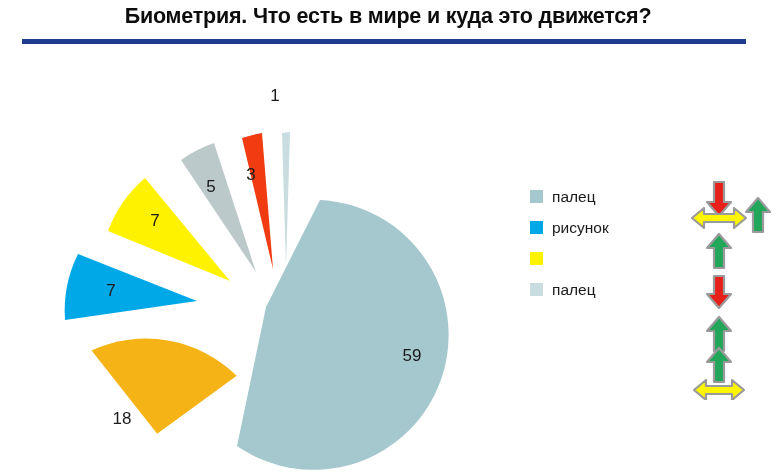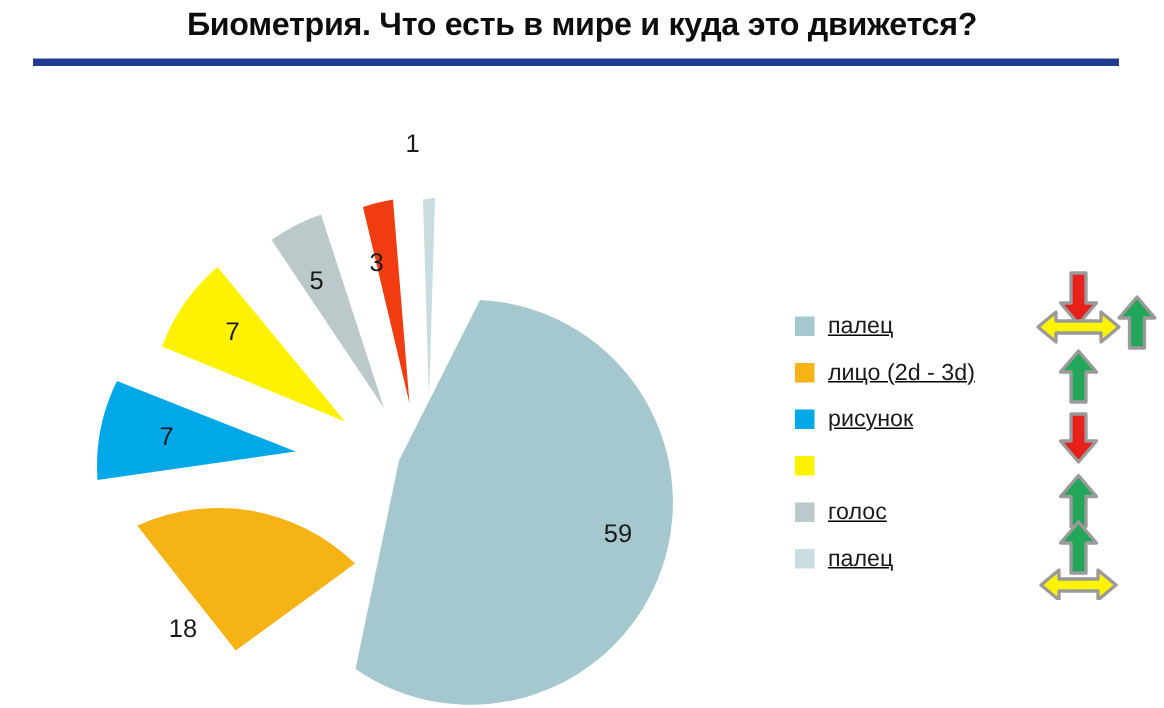--- a/index.html
+++ b/index.html
@@ -62,23 +62,22 @@
     font-size: 17px;
     fill: #1a1a1a;
     text-anchor: middle;
     dominant-baseline: middle;
   }
 
   
   #legend {
     position: absolute;
     left: 530px;
-    top: 202px;
+    top: 181px;
     width: 150px;
-    text-decoration: underline;
   }
   .legend-row {
     display: flex;
     align-items: center;
     height: 31px;
   }
   .legend-swatch {
     width: 13px;
     height: 13px;
     flex: 0 0 13px;
@@ -152,38 +151,30 @@
   </svg>
 </div>
 
 <div id="legend">
 
   <div class="legend-row">
     <span class="legend-swatch" style="background:#a5c8ce"></span>
     <span class="legend-label">палец</span>
   </div>
 
-  <div class="legend-row">
-    <span class="legend-swatch" style="background:#f5b316"></span>
-    <span class="legend-label">лицо (2d - 3d)</span>
-  </div>
 
   <div class="legend-row">
     <span class="legend-swatch" style="background:#00a8e8"></span>
     <span class="legend-label">рисунок</span>
   </div>
 
   <div class="legend-row">
     <span class="legend-swatch" style="background:#fff200"></span>
   </div>
 
-  <div class="legend-row">
-    <span class="legend-swatch" style="background:#bcc9cb"></span>
-    <span class="legend-label">голос</span>
-  </div>
 
 
   <div class="legend-row">
     <span class="legend-swatch" style="background:#c9dde0"></span>
     <span class="legend-label">палец</span>
   </div>
 
 </div>
 
 <div id="arrow-column">

